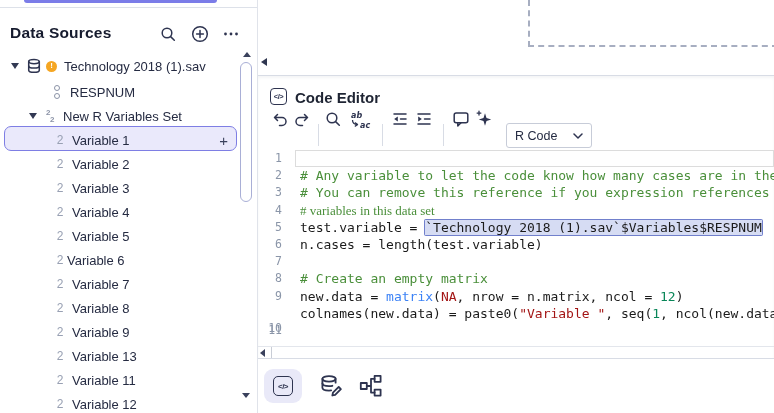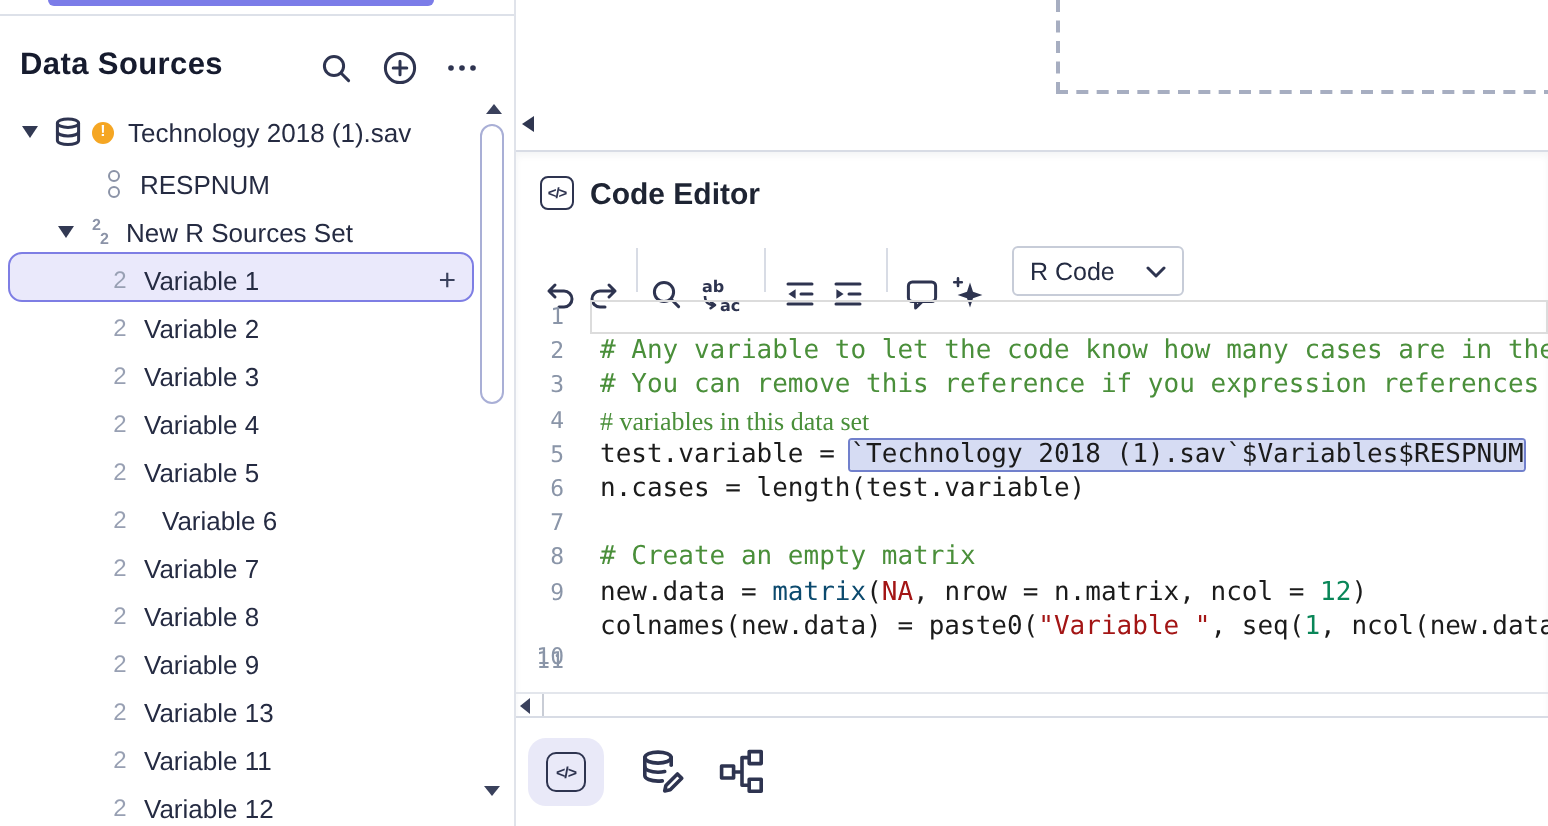--- a/index.html
+++ b/index.html
@@ -37,32 +37,32 @@
   
   #v-divider { left:257px; top:0; width:1px; height:413px; background:#e0e3ea; }
   #dropzone { left:528px; top:0; width:250px; height:47px; border-left:2px dashed #a7aec1; border-bottom:2px dashed #a7aec1; }
   #collapse-arrow { left:261px; top:58px; width:0; height:0; border-top:4px solid transparent; border-bottom:4px solid transparent; border-right:6px solid #2f3650; }
 
   
   #editor-panel { left:258px; top:75px; width:516px; height:338px; border-top:1px solid #d8dce5; box-shadow:0 2px 3px rgba(40,50,80,.05) inset; background:#fff; }
   #editor-title-icon { left:270px; top:88px; width:17px; height:17px; border:1.7px solid #2e3450; border-radius:4px; display:flex; align-items:center; justify-content:center; font-size:7.5px; font-weight:700; color:#2e3450; letter-spacing:-.5px; }
   #editor-title { left:295px; top:89px; font-size:15px; font-weight:700; color:#1e2433; }
 
-  .tbtn { top:138px; width:22px; height:22px; display:flex; align-items:flex-start; justify-content:center; cursor:pointer; border-radius:3px; }
+  .tbtn { top:108px; width:22px; height:22px; display:flex; align-items:center; justify-content:center; cursor:pointer; border-radius:3px;font-style:italic; }
   .tsep { top:124px; width:1px; height:22px; background:#d8dce5; }
   #lang-dropdown { left:506px; top:123px; width:86px; height:25px; border:1px solid #c7ccd8; border-radius:3px; background:#fff; display:flex; align-items:center; padding:0 8px; cursor:pointer; }
   #lang-dropdown span { font-size:12.5px; color:#242b42; flex:1; }
 
   
   #code-area { left:258px; top:150px; width:516px; height:196px; font-family:"DejaVu Sans Mono", monospace; font-size:13px; }
   .gutter-num { position:absolute; left:0; width:24px; text-align:right; color:#8a95a8; font-size:11.5px; font-family:"DejaVu Sans Mono", monospace; line-height:17.2px; height:17.2px; }
   .code-line { position:absolute; left:42px; white-space:pre; line-height:17.2px; height:17.2px; color:#1b1b1b; }
   #cur-line-box { position:absolute; left:37px; top:0; width:479px; height:17.2px; border:1px solid #dcdcdc; }
   .tok-comment { color:#4a8f3a; }
-  .tok-keyword { color:#0c4a6e; }
+  .tok-keyword { color:#3b82f6; }
   .tok-constant{ color:#a31515; }
   .tok-string  { color:#a31515; }
   .tok-number  { color:#098658; }
   .tok-selection { background:#d6dcf3; box-shadow:0 0 0 1px #7180cc; border-radius:1px; }
 
   
   #hscroll { left:258px; top:346px; width:516px; height:12px; border-top:1px solid #e3e6ec; }
   #hscroll-arrow { left:260px; top:349px; width:0; height:0; border-top:4px solid transparent; border-bottom:4px solid transparent; border-right:5px solid #3a415c; }
   #hscroll-sep { left:271px; top:347px; width:1px; height:11px; background:#c9cdd6; }
 
@@ -126,21 +126,21 @@
         <span style="margin-left:6px">RESPNUM</span>
       </div>
       <div class="row" style="top: 56px;">
         <span style="width:18px;display:flex;justify-content:center;margin-left:24px">
           <span class="chev"></span>
         </span>
         <span class="rset" style="margin-left:2px">
           <b style="top:0;left:2px">2</b>
           <b style="bottom:0;left:6px">2</b>
         </span>
-        <span style="margin-left:5px">New R Sources Set</span>
+        <span style="margin-left:5px">New R Variables Set</span>
       </div>
       <div class="row" style="top: 80px;">
         <span class="num2" style="margin-left:53px">2</span>
         <span style="margin-left:5px">Variable 1</span>
         <span class="plus-inline">+</span>
       </div>
       <div class="row" style="top: 104px;">
         <span class="num2" style="margin-left:53px">2</span>
         <span style="margin-left:5px">Variable 2</span>
       </div>
@@ -151,21 +151,21 @@
       <div class="row" style="top: 152px;">
         <span class="num2" style="margin-left:53px">2</span>
         <span style="margin-left:5px">Variable 4</span>
       </div>
       <div class="row" style="top: 176px;">
         <span class="num2" style="margin-left:53px">2</span>
         <span style="margin-left:5px">Variable 5</span>
       </div>
       <div class="row" style="top: 200px;">
         <span class="num2" style="margin-left:53px">2</span>
-        <span style="margin-left:14px">Variable 6</span>
+        <span style="margin-left:0">Variable 6</span>
       </div>
       <div class="row" style="top: 224px;">
         <span class="num2" style="margin-left:53px">2</span>
         <span style="margin-left:5px">Variable 7</span>
       </div>
       <div class="row" style="top: 248px;">
         <span class="num2" style="margin-left:53px">2</span>
         <span style="margin-left:5px">Variable 8</span>
       </div>
       <div class="row" style="top: 272px;">

